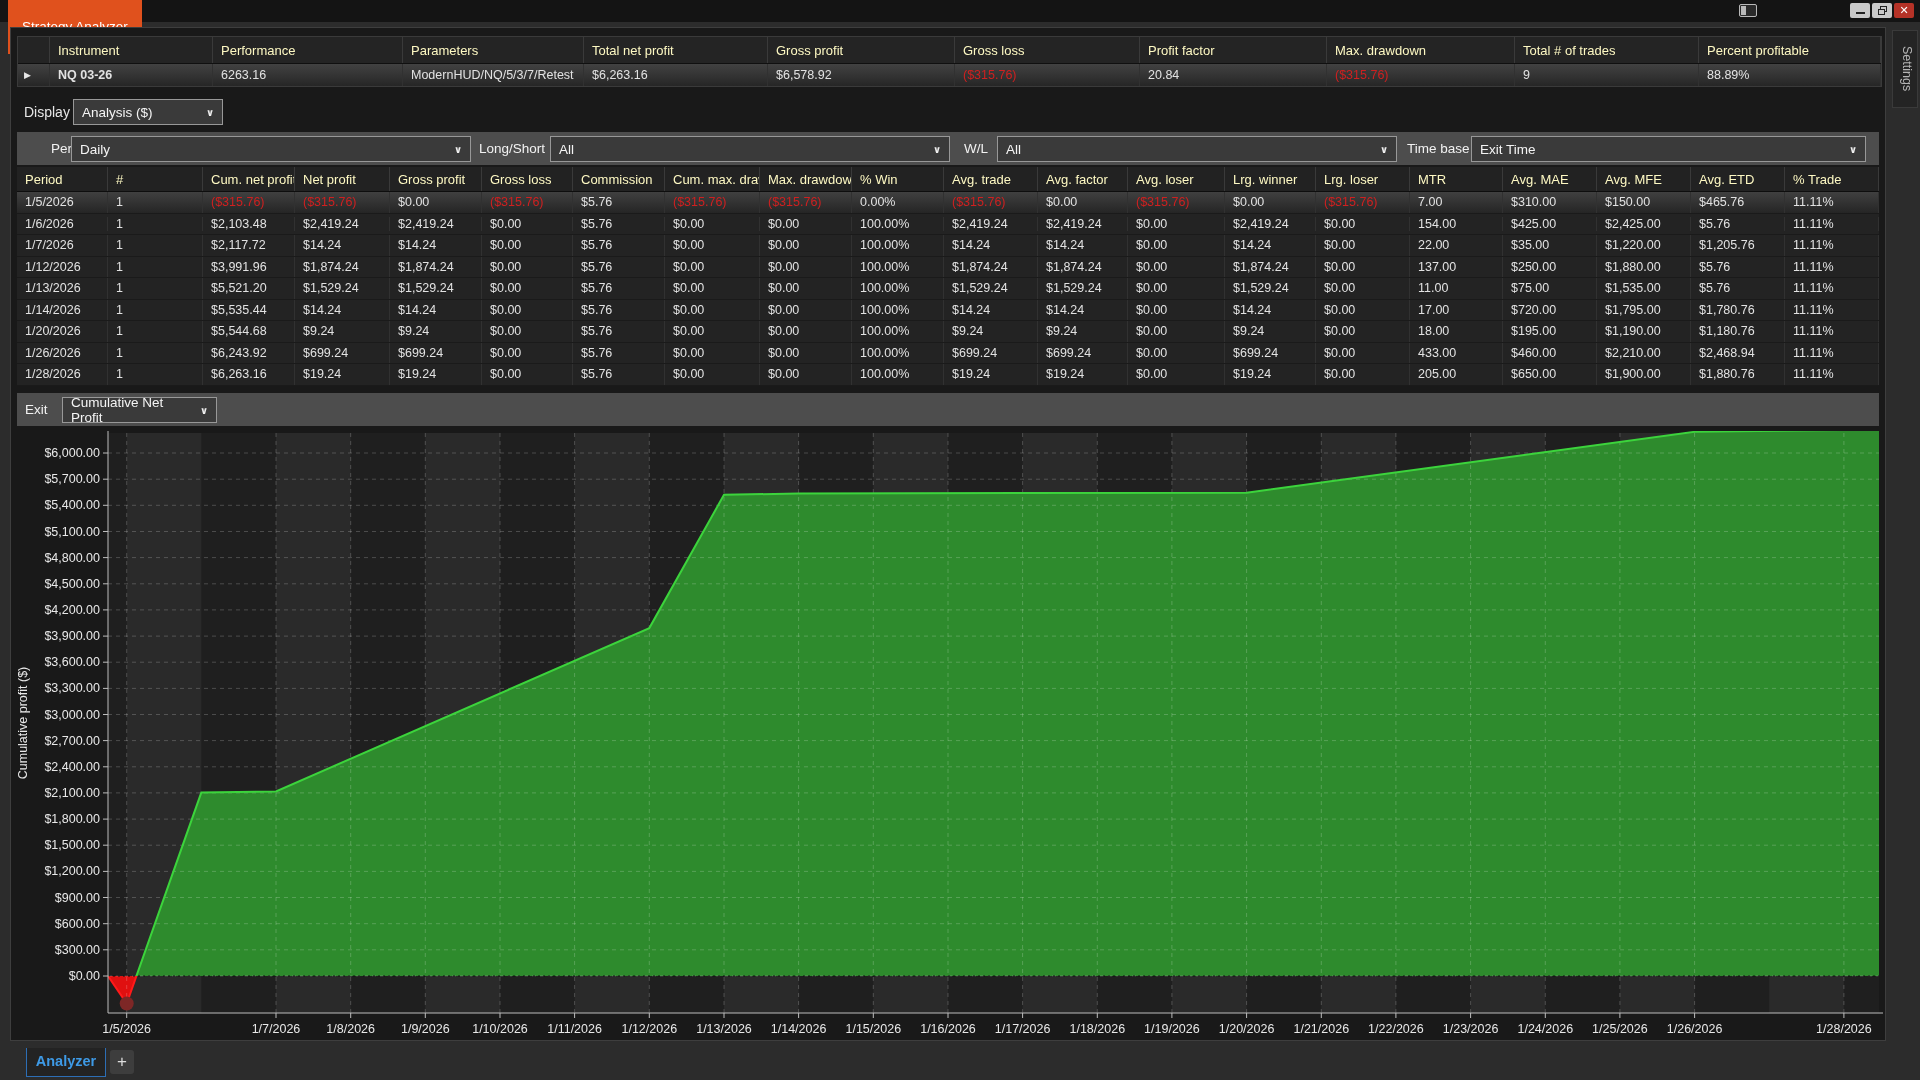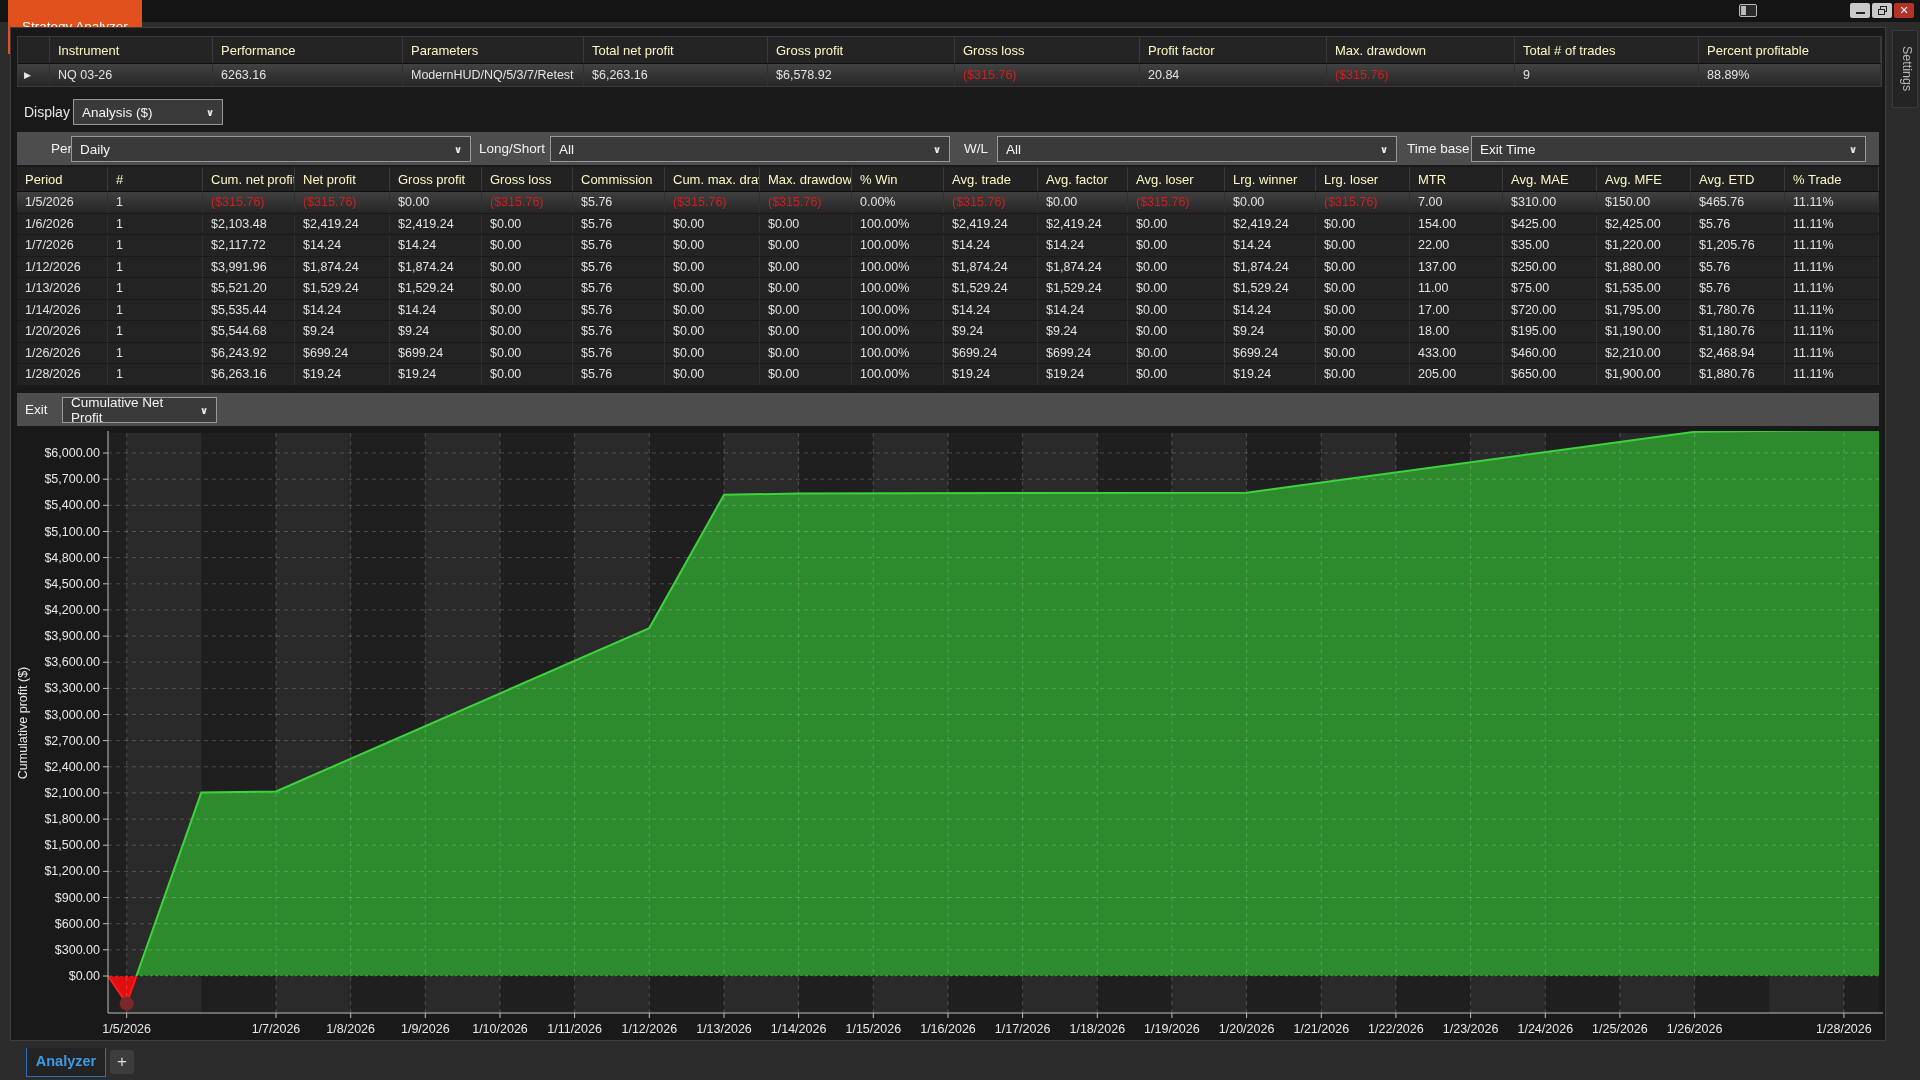--- a/index.html
+++ b/index.html
@@ -96,21 +96,21 @@
         <div class="tcell" style="width: 184px;">Total net profit</div>
         <div class="tcell" style="width: 187px;">Gross profit</div>
         <div class="tcell" style="width: 185px;">Gross loss</div>
         <div class="tcell" style="width: 187px;">Profit factor</div>
         <div class="tcell" style="width: 188px;">Max. drawdown</div>
         <div class="tcell" style="width: 184px;">Total # of trades</div>
         <div class="tcell" style="width: 182px;">Percent profitable</div>
       </div>
       <div class="trow tbody sel" style="height: 23px;">
         <div class="tcell arrow" style="width: 32px;">▶</div>
-        <div class="tcell" style="width: 163px;">NQ 03-26</div>
+        <div class="tcell" style="width: 163px; font-weight: bold;">NQ 03-26</div>
         <div class="tcell" style="width: 190px;">6263.16</div>
         <div class="tcell" style="width: 181px;">ModernHUD/NQ/5/3/7/Retest</div>
         <div class="tcell" style="width: 184px;">$6,263.16</div>
         <div class="tcell" style="width: 187px;">$6,578.92</div>
         <div class="tcell neg" style="width: 185px;">($315.76)</div>
         <div class="tcell" style="width: 187px;">20.84</div>
         <div class="tcell neg" style="width: 188px;">($315.76)</div>
         <div class="tcell" style="width: 184px;">9</div>
         <div class="tcell" style="width: 182px;">88.89%</div>
       </div>

